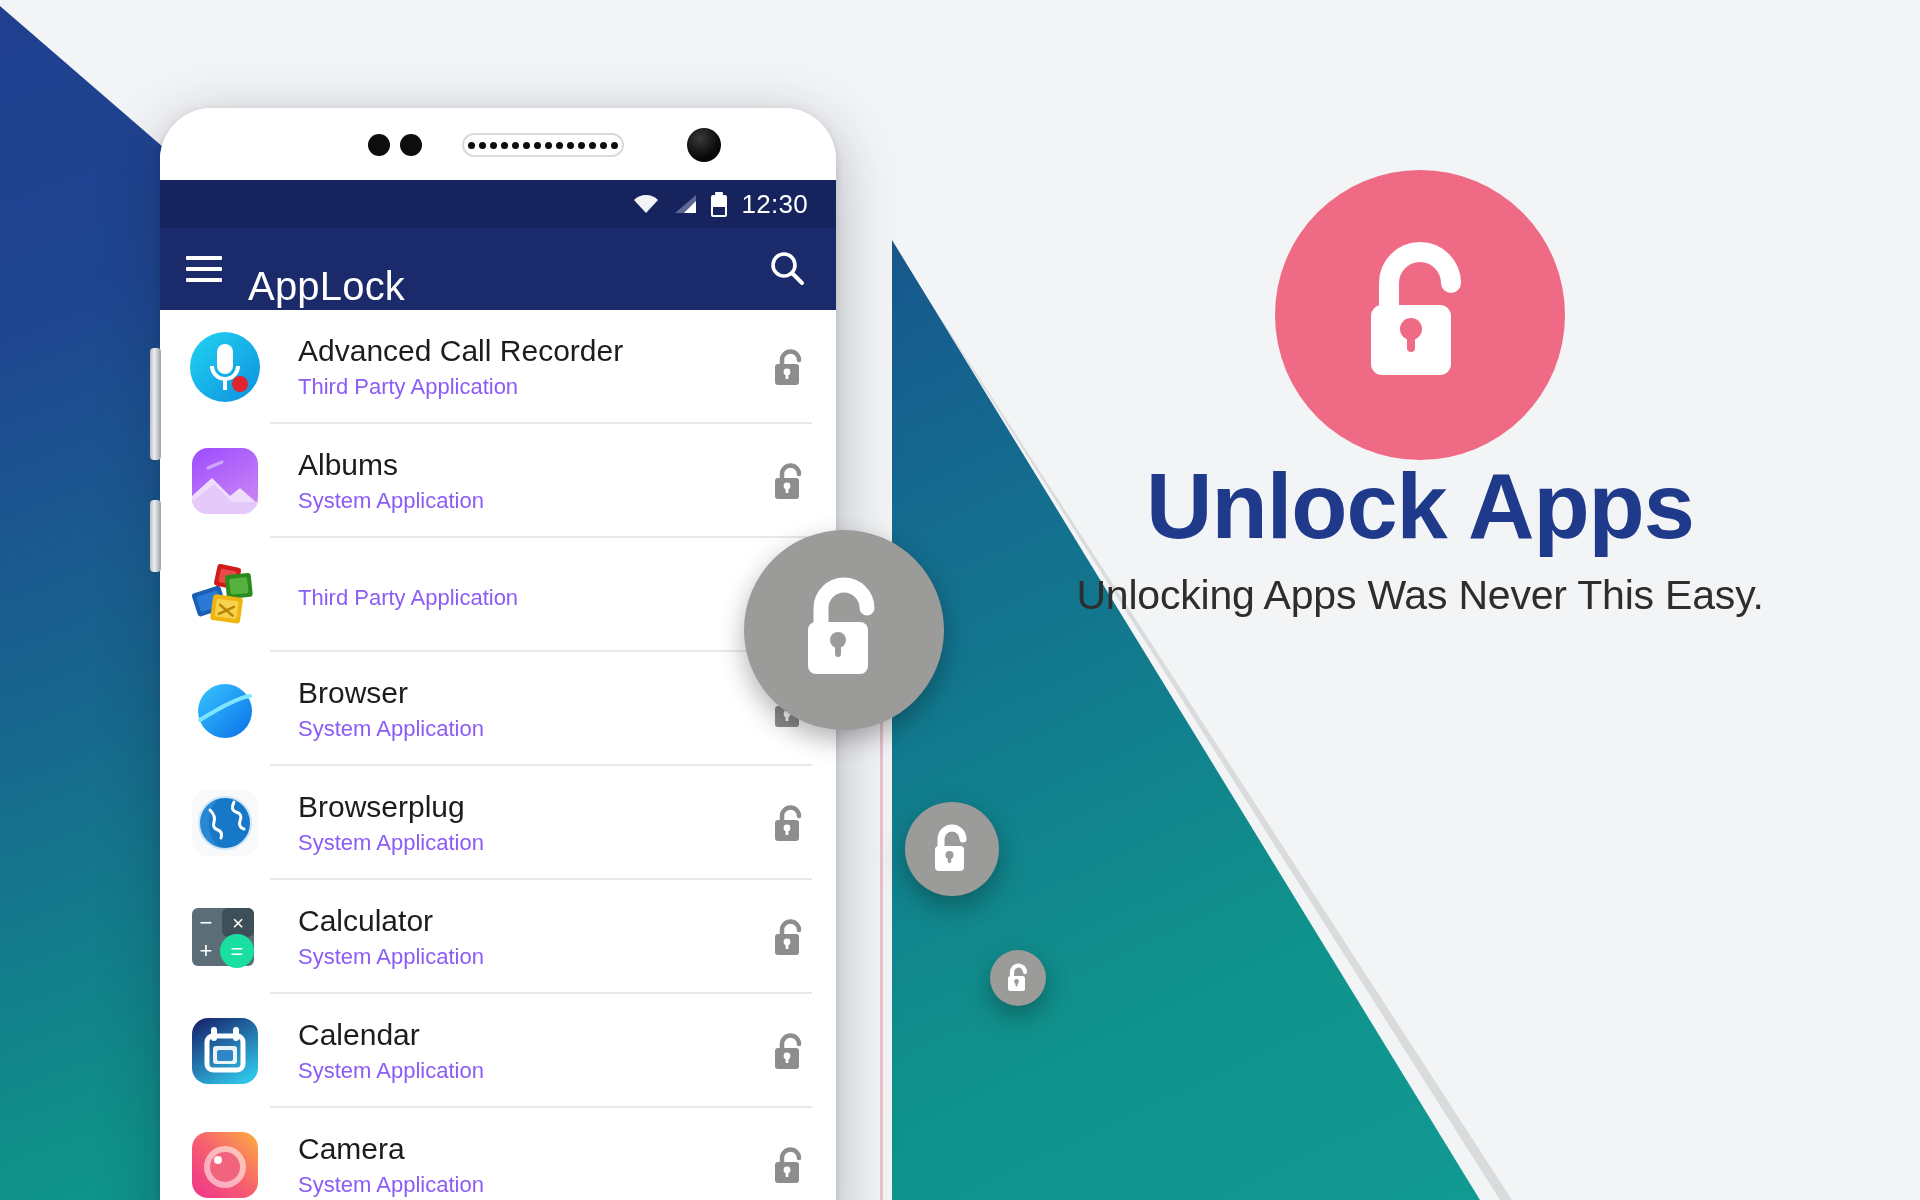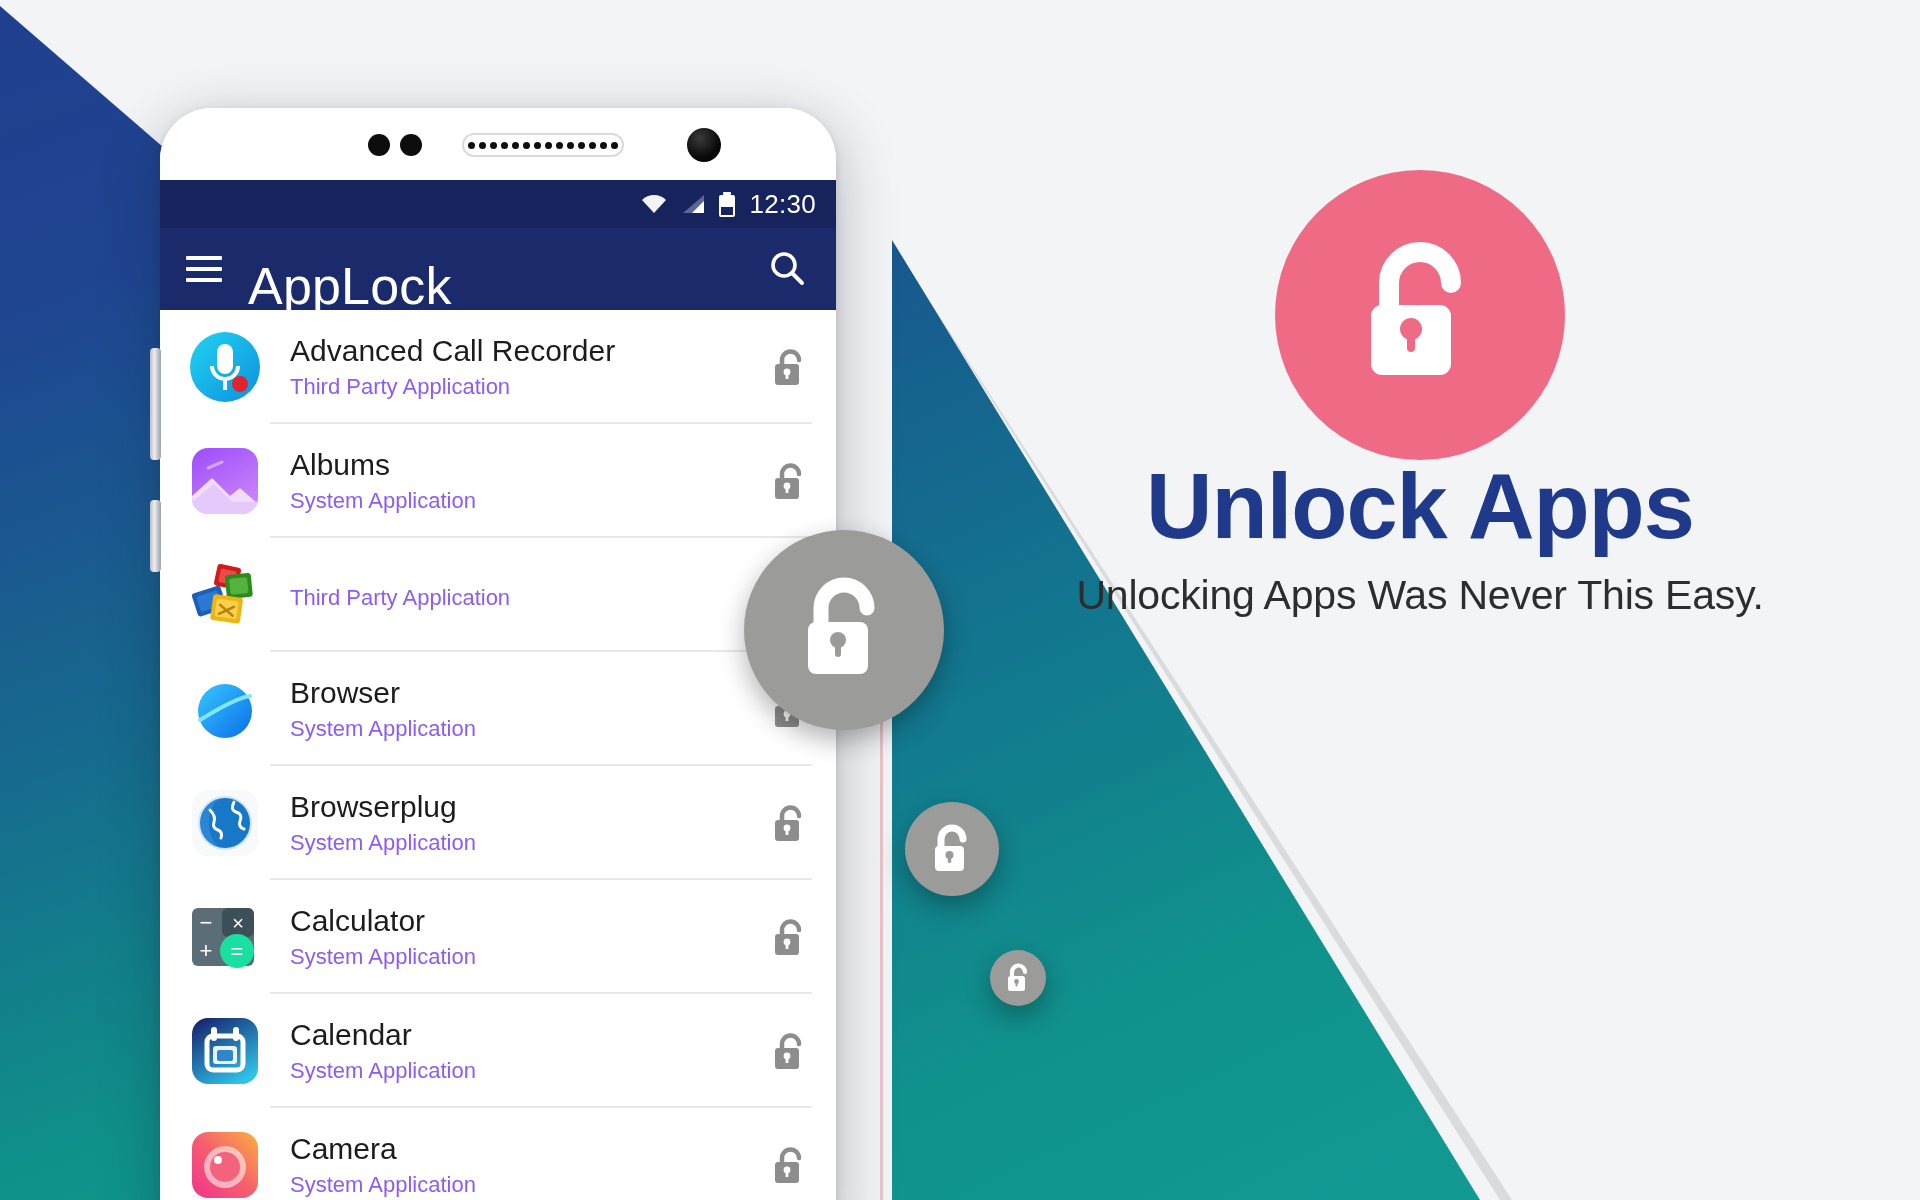--- a/index.html
+++ b/index.html
@@ -81,48 +81,49 @@
     background: linear-gradient(90deg,#b9bcc0,#ededf0 40%,#9aa0a6);
     z-index: 7;
   }
   .side-btn.b1 { top: 348px; height: 112px; }
   .side-btn.b2 { top: 500px; height: 72px; }
 
   
   .statusbar {
     height: 48px; background: #16235c;
     display: flex; align-items: center; justify-content: flex-end;
-    padding-right: 20px; gap: 14px;
+    padding-right: 28px; gap: 14px;
   }
   .sb-ico { display: flex; align-items: center; }
   .wifi-ico { width: 26px; height: 20px; }
   .sig-ico { width: 24px; height: 20px; }
   .bat-ico { width: 16px; height: 25px; position: relative; }
   .bat-ico .bcap { position:absolute; left:4px; top:0; width:8px; height:3px; background:#fff; border-radius:1px;}
   .bat-ico .bbody { position:absolute; left:0; top:3px; width:16px; height:22px; border:2px solid #fff; border-radius:2px; }
   .bat-ico .bfill { position:absolute; left:2px; top:5px; width:12px; height:10px; background:#fff; }
   .clock { color: #fff; font-size: 26px; letter-spacing: .3px; }
 
   
   .appbar {
     height: 82px; background: #1a2a6b;
     display: flex; align-items: center; padding: 0 26px;
     position: relative;
   }
   .hamburger { width: 36px; display: flex; flex-direction: column; gap: 7px; cursor: pointer; }
   .hamburger span { display: block; height: 4px; background: #fff; border-radius: 1px; }
-  .app-title { color: #fff; font-size: 52px; margin-left: 26px; font-weight: 400; letter-spacing: .2px; margin-top: 34px; }
+  .app-title { color: #fff; font-size: 40px; margin-left: 26px; font-weight: 400; letter-spacing: .2px; margin-top: 34px; }
   .search-btn { margin-left: auto; width: 46px; height: 46px; display:flex; align-items:center; justify-content:center; cursor:pointer;}
 
   
   .applist { background: #fff; }
   .row {
     display: flex; align-items: center;
     height: 114px; padding-left: 28px; padding-right: 24px;
     position: relative;
+    gap: 8px;
   }
   .row .icon-wrap { width: 74px; height: 74px; flex: 0 0 74px; position: relative; }
   .row .meta { margin-left: 28px; flex: 1 1 auto; }
   .row .app-name { font-size: 30px; color: #1c1c1c; line-height: 1.12; }
   .row .app-sub { font-size: 22px; color: #8b5cf6; margin-top: 6px; }
   .row .divider {
     position: absolute; left: 110px; right: 24px; bottom: 0;
     height: 2px; background: #e8e8e8;
   }
   .row .lockcell { width: 44px; flex: 0 0 44px; display:flex; justify-content:center; cursor:pointer; }

